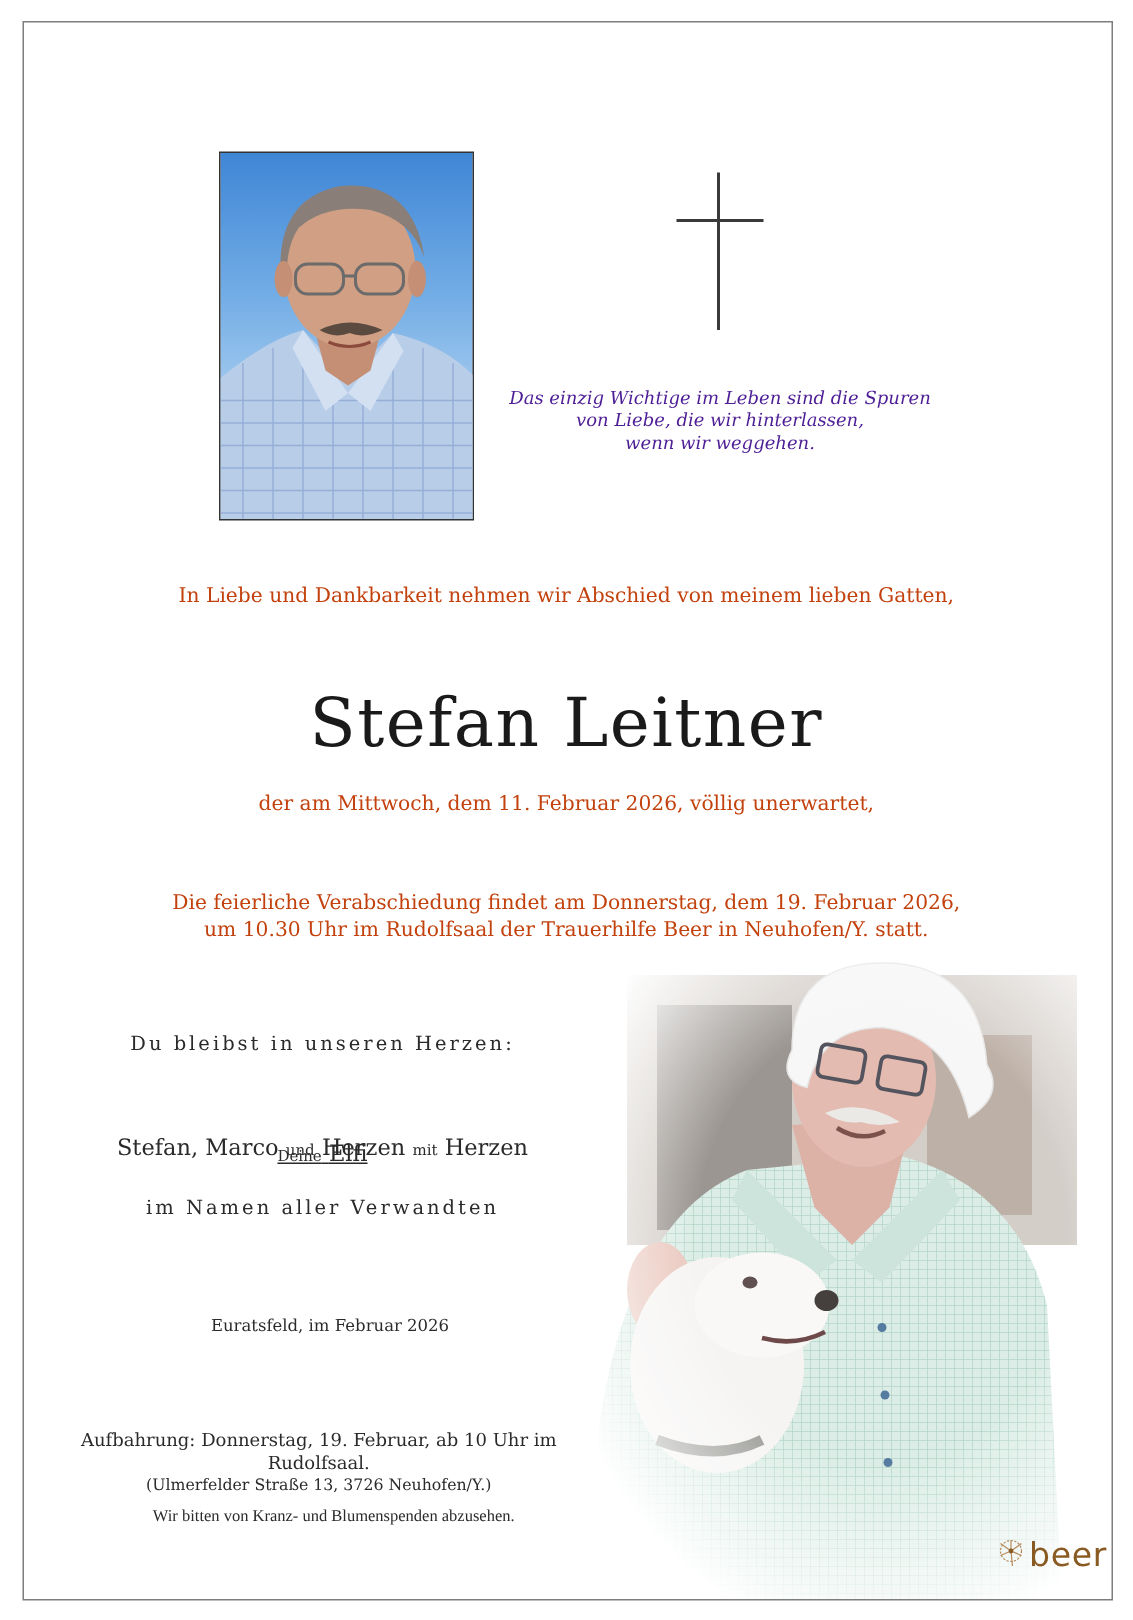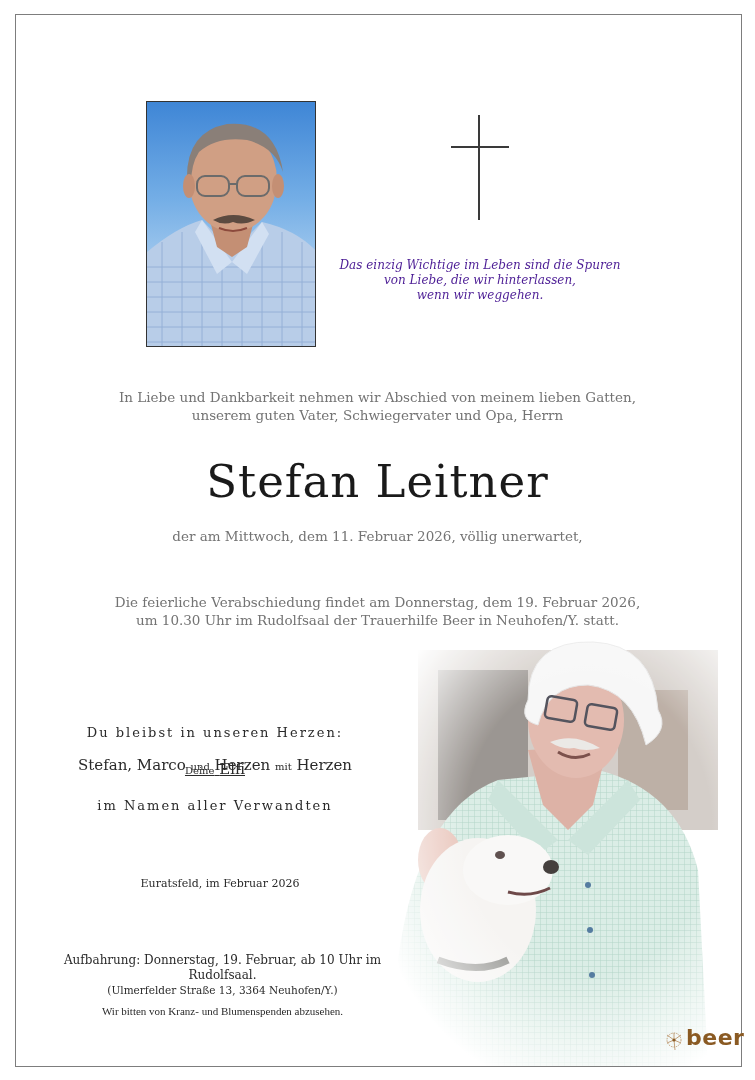--- a/index.html
+++ b/index.html
@@ -23,46 +23,46 @@
     .cross { position: absolute; left: 450px; top: 115px; width: 60px; height: 105px; }
     .cross .v { position: absolute; left: 28px; top: 0; width: 2px; height: 105px; background: #3a3a3a; }
     .cross .h { position: absolute; left: 1px; top: 31px; width: 58px; height: 2px; background: #3a3a3a; }
 
     .quote {
       position: absolute; left: 335px; top: 258px; width: 290px; text-align: center;
       font-style: italic; font-size: 12px; line-height: 15px; color: #4c1d95;
     }
 
     .block {
-      position: absolute; left: 20px; width: 715px; text-align: center; color: #737373;
+      position: absolute; left: 20px; width: 715px; text-align: center; color: #c2410c;
     }
     .intro { top: 388px; font-size: 13.5px; line-height: 18px; }
     .name { top: 454px; font-size: 45px; line-height: 56px; letter-spacing: 1px; color: #1a1a1a; font-weight: normal; }
     .death { top: 527px; font-size: 13.5px; line-height: 18px; }
     .ceremony { top: 593px; font-size: 13.5px; line-height: 18px; }
 
     
     .memorial-photo {
       position: absolute; left: 378px; top: 630px; width: 362px; height: 436px; overflow: hidden;
     }
     .memorial-photo svg { display: block; }
 
     .left-col { position: absolute; left: 40px; width: 350px; text-align: center; color: #2a2a2a; }
-    .heart-line { top: 689px; font-size: 13px; letter-spacing: 2px; margin-top: 36px; }
+    .heart-line { top: 689px; font-size: 13px; letter-spacing: 2px; }
     .elfi { top: 760px; font-size: 15px; text-decoration: underline; }
     .elfi small, .family small { font-size: 10px; }
     .family { top: 756px; font-size: 15px; }
     .relatives { top: 798px; font-size: 13px; letter-spacing: 2px; }
     .place-date { top: 877px; font-size: 11px; left: 50px; width: 340px; }
-    .viewing { top: 953px; font-size: 12px; left: 30px; width: 385px; line-height: 15px; }
+    .viewing { top: 953px; font-size: 12px; left: 20px; width: 385px; line-height: 15px; }
     .viewing .addr { font-size: 10.5px; display: block; }
     .flowers { top: 1005px; font-size: 11px; left: 30px; width: 385px; font-family: Liberation Serif, serif; }
 
     .logo {
-      position: absolute; left: 664px; top: 1025px; height: 26px; display: flex; align-items: flex-end; font-weight: bold;
+      position: absolute; left: 664px; top: 1025px; height: 26px; display: flex; align-items: flex-start;
     }
     .logo .dandelion { width: 20px; height: 20px; margin-right: 2px; }
     .logo .logo-text { font-family: "DejaVu Sans", sans-serif; font-size: 22px; color: #8a5a23; letter-spacing: 0.5px; line-height: 26px; }
   </style>
 </head>
 <body>
 
 <div class="page-frame"></div>
 
 <div class="portrait">
@@ -113,21 +113,20 @@
 </div>
 
 <div class="quote">
   <div>Das einzig Wichtige im Leben sind die Spuren</div>
   <div>von Liebe, die wir hinterlassen,</div>
   <div>wenn wir weggehen.</div>
 </div>
 
 <div class="block intro">
   <div>In Liebe und Dankbarkeit nehmen wir Abschied von meinem lieben Gatten,</div>
-  <div>unserem guten Vater, Schwiegervater und Opa, Herrn</div>
 </div>
 
 <div class="block name">Stefan Leitner</div>
 
 <div class="block death">
   <div>der am Mittwoch, dem 11. Februar 2026, völlig unerwartet,</div>
 </div>
 
 <div class="block ceremony">
   <div>Die feierliche Verabschiedung findet am Donnerstag, dem 19. Februar 2026,</div>
@@ -200,21 +199,21 @@
   <small>mit</small>
   <span>Herzen</span>
 </div>
 
 <div class="left-col relatives">im Namen aller Verwandten</div>
 
 <div class="left-col place-date">Euratsfeld, im Februar 2026</div>
 
 <div class="left-col viewing">
   <span>Aufbahrung: Donnerstag, 19. Februar, ab 10 Uhr im Rudolfsaal.</span>
-  <span class="addr">(Ulmerfelder Straße 13, 3364 Neuhofen/Y.)</span>
+  <span class="addr">(Ulmerfelder Straße 13, 3726 Neuhofen/Y.)</span>
 </div>
 
 <div class="left-col flowers">Wir bitten von Kranz- und Blumenspenden abzusehen.</div>
 
 <div class="logo">
   <svg class="dandelion" viewBox="0 0 20 20">
     <g stroke="#b58a5c" stroke-width="0.8" fill="none">
       <circle cx="10" cy="9" r="7" stroke-dasharray="1.5 1"></circle>
       <line x1="10" y1="9" x2="3" y2="4"></line>
         <line x1="10" y1="9" x2="17" y2="4"></line>

